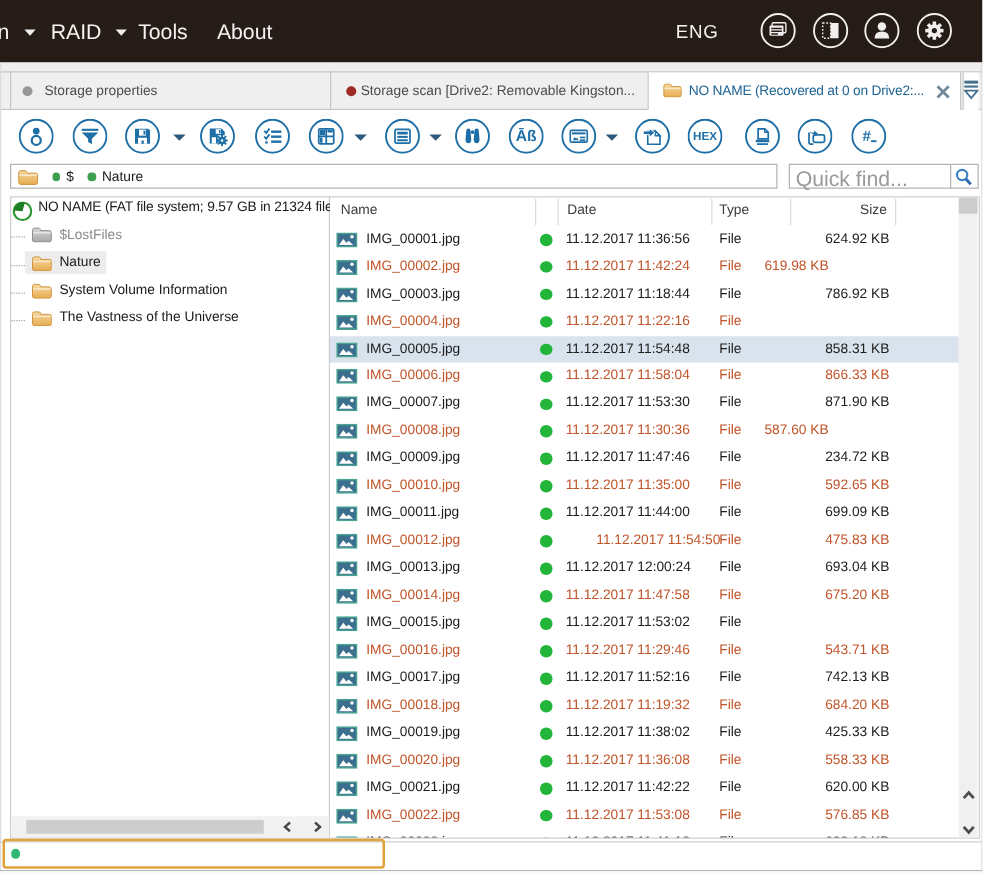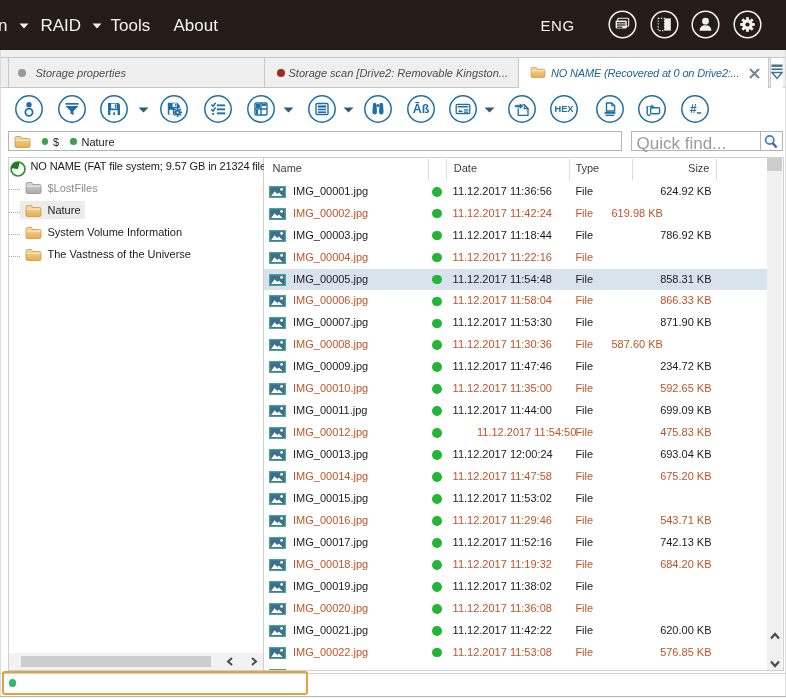--- a/index.html
+++ b/index.html
@@ -3,21 +3,21 @@
 <style>
 * { margin:0; padding:0; box-sizing:border-box; }
 html,body { width:786px; height:699px; background:#fff; font-family:"Liberation Sans",sans-serif; overflow:hidden; }
 .abs { position:absolute; }
 svg { display:block; }
 .page { position:relative; width:786px; height:699px; overflow:hidden; }
 .topbar { position:absolute; left:0; top:0; width:786px; height:50px; background:#261c17; }
 .mi { position:absolute; top:16px; font-size:17px; color:#f4f2f1; }
 .tabband { position:absolute; left:0; top:57px; width:786px; height:31px; background:#f0efef; border-top:1px solid #c6c6c6; border-bottom:1px solid #c6c6c6; }
 .ttab { position:absolute; top:57px; height:31px; border-left:1px solid #c6c6c6; }
-.tabtxt { font-size:11px; color:#4c4c4c;font-style:italic; }
+.tabtxt { font-size:11px; color:#4c4c4c; }
 .rtxt { font-size:11px; line-height:21.95px; white-space:nowrap; }
 .bk { color:#1c1c1c; }
 .or { color:#c05429; }
 .dot { width:9.8px; height:9.8px; border-radius:50%; background:#23b43a; }
 .ttxt { font-size:11px; line-height:16px; color:#1a1a1a; white-space:nowrap; }
 .hdr { position:absolute; top:162px; font-size:11px; color:#3c3c3c; }
 .tick { position:absolute; top:159px; width:1px; height:21px; background:#dcdcdc; }
 </style></head>
 <body>
 <div class="page">
@@ -560,32 +560,34 @@
             <rect x="0" y="0" width="17" height="12" fill="#4aa391"></rect>
             <rect x="1.3" y="1.3" width="14.4" height="9.4" fill="#3c6f8e"></rect>
             <circle cx="12.6" cy="3.4" r="1.4" fill="#fff"></circle>
             <path d="M2.2 10 L5.6 5.2 L8.2 8.1 L9.9 6.6 L13.6 10 Z" fill="#fff"></path>
           </svg>
         </div>
         <div class="abs rtxt bk" style="left:293px;top:575.8px">IMG_00019.jpg</div>
         <div class="abs dot" style="left:431.8px;top:581.9px"></div>
         <div class="abs rtxt bk" style="left:452.6px;top:575.8px">11.12.2017 11:38:02</div>
         <div class="abs rtxt bk" style="left:575.4px;top:575.8px">File</div>
+        <div class="abs rtxt bk" style="left:611.5px;top:575.8px;width:100px;text-align:right">425.33 KB</div>
 <div class="abs" style="left:269px;top:602.8px;width:17px;height:12px">
           <svg class="pic" width="17" height="12" viewBox="0 0 17 12">
             <rect x="0" y="0" width="17" height="12" fill="#4aa391"></rect>
             <rect x="1.3" y="1.3" width="14.4" height="9.4" fill="#3c6f8e"></rect>
             <circle cx="12.6" cy="3.4" r="1.4" fill="#fff"></circle>
             <path d="M2.2 10 L5.6 5.2 L8.2 8.1 L9.9 6.6 L13.6 10 Z" fill="#fff"></path>
           </svg>
         </div>
         <div class="abs rtxt or" style="left:293px;top:597.8px">IMG_00020.jpg</div>
         <div class="abs dot" style="left:431.8px;top:603.8px"></div>
         <div class="abs rtxt or" style="left:452.6px;top:597.8px">11.12.2017 11:36:08</div>
         <div class="abs rtxt or" style="left:575.4px;top:597.8px">File</div>
+        <div class="abs rtxt or" style="left:611.5px;top:597.8px;width:100px;text-align:right">558.33 KB</div>
 <div class="abs" style="left:269px;top:624.7px;width:17px;height:12px">
           <svg class="pic" width="17" height="12" viewBox="0 0 17 12">
             <rect x="0" y="0" width="17" height="12" fill="#4aa391"></rect>
             <rect x="1.3" y="1.3" width="14.4" height="9.4" fill="#3c6f8e"></rect>
             <circle cx="12.6" cy="3.4" r="1.4" fill="#fff"></circle>
             <path d="M2.2 10 L5.6 5.2 L8.2 8.1 L9.9 6.6 L13.6 10 Z" fill="#fff"></path>
           </svg>
         </div>
         <div class="abs rtxt bk" style="left:293px;top:619.7px">IMG_00021.jpg</div>
         <div class="abs dot" style="left:431.8px;top:625.8px"></div>

